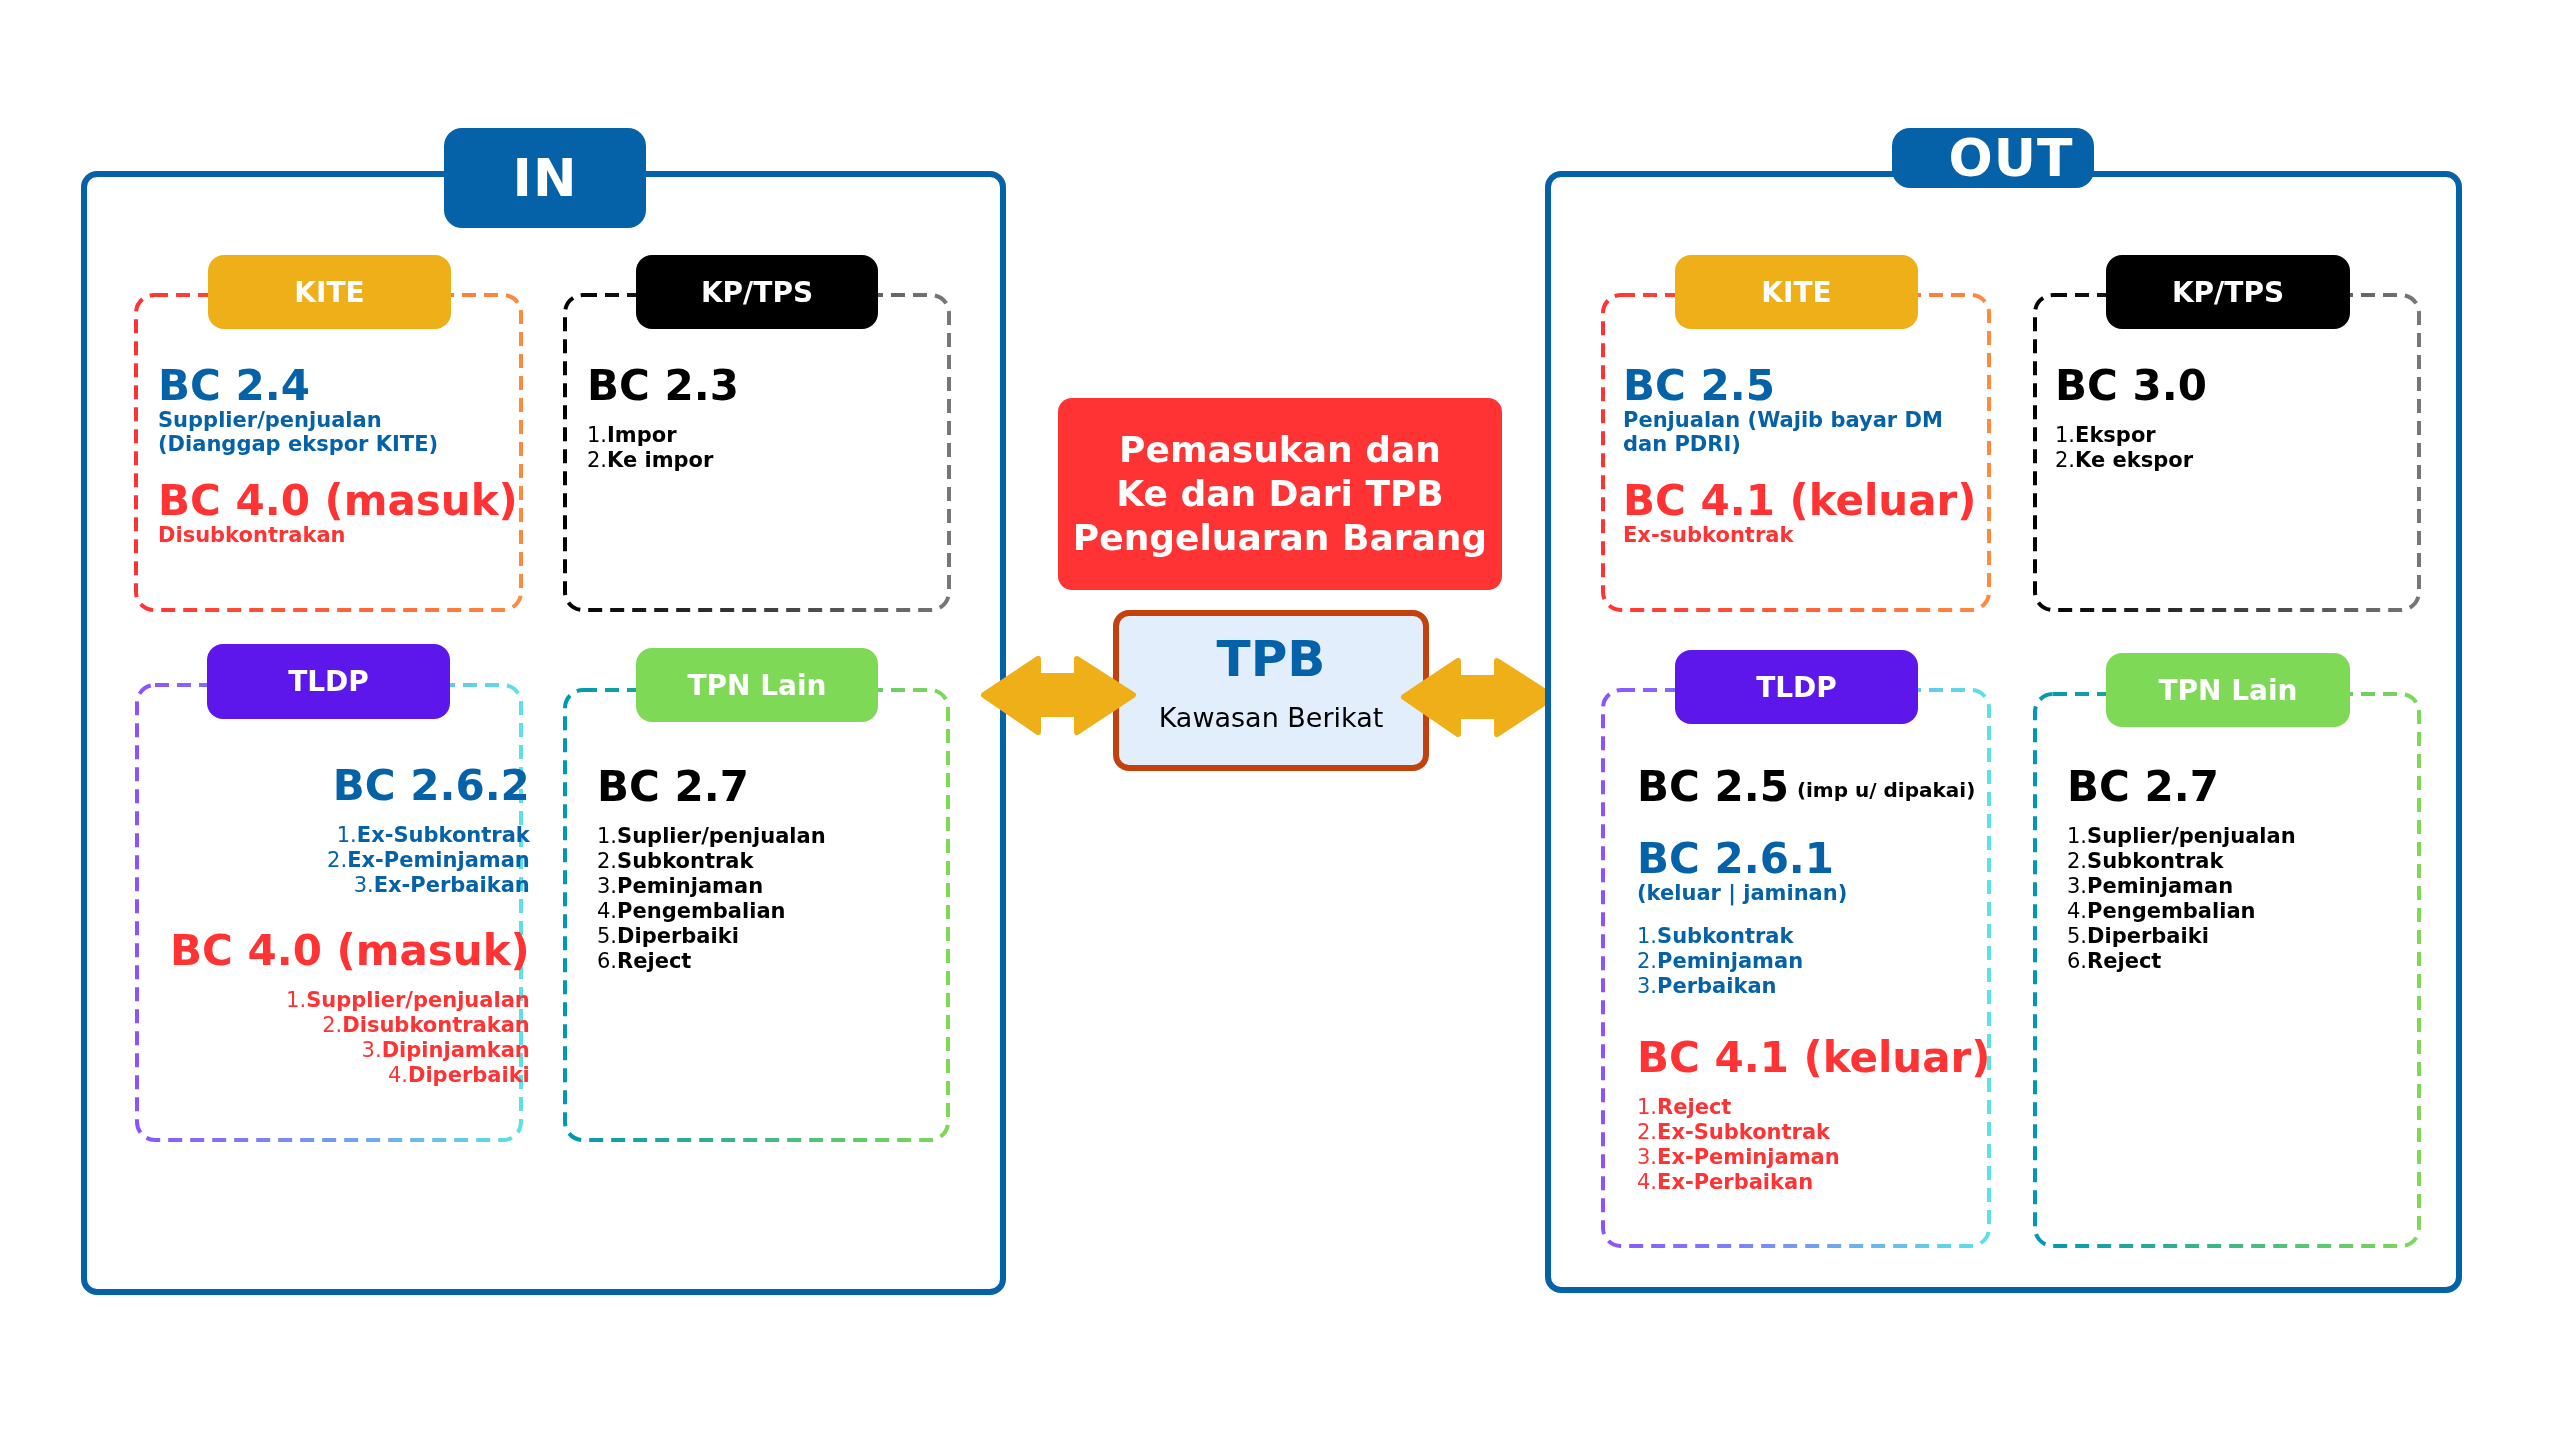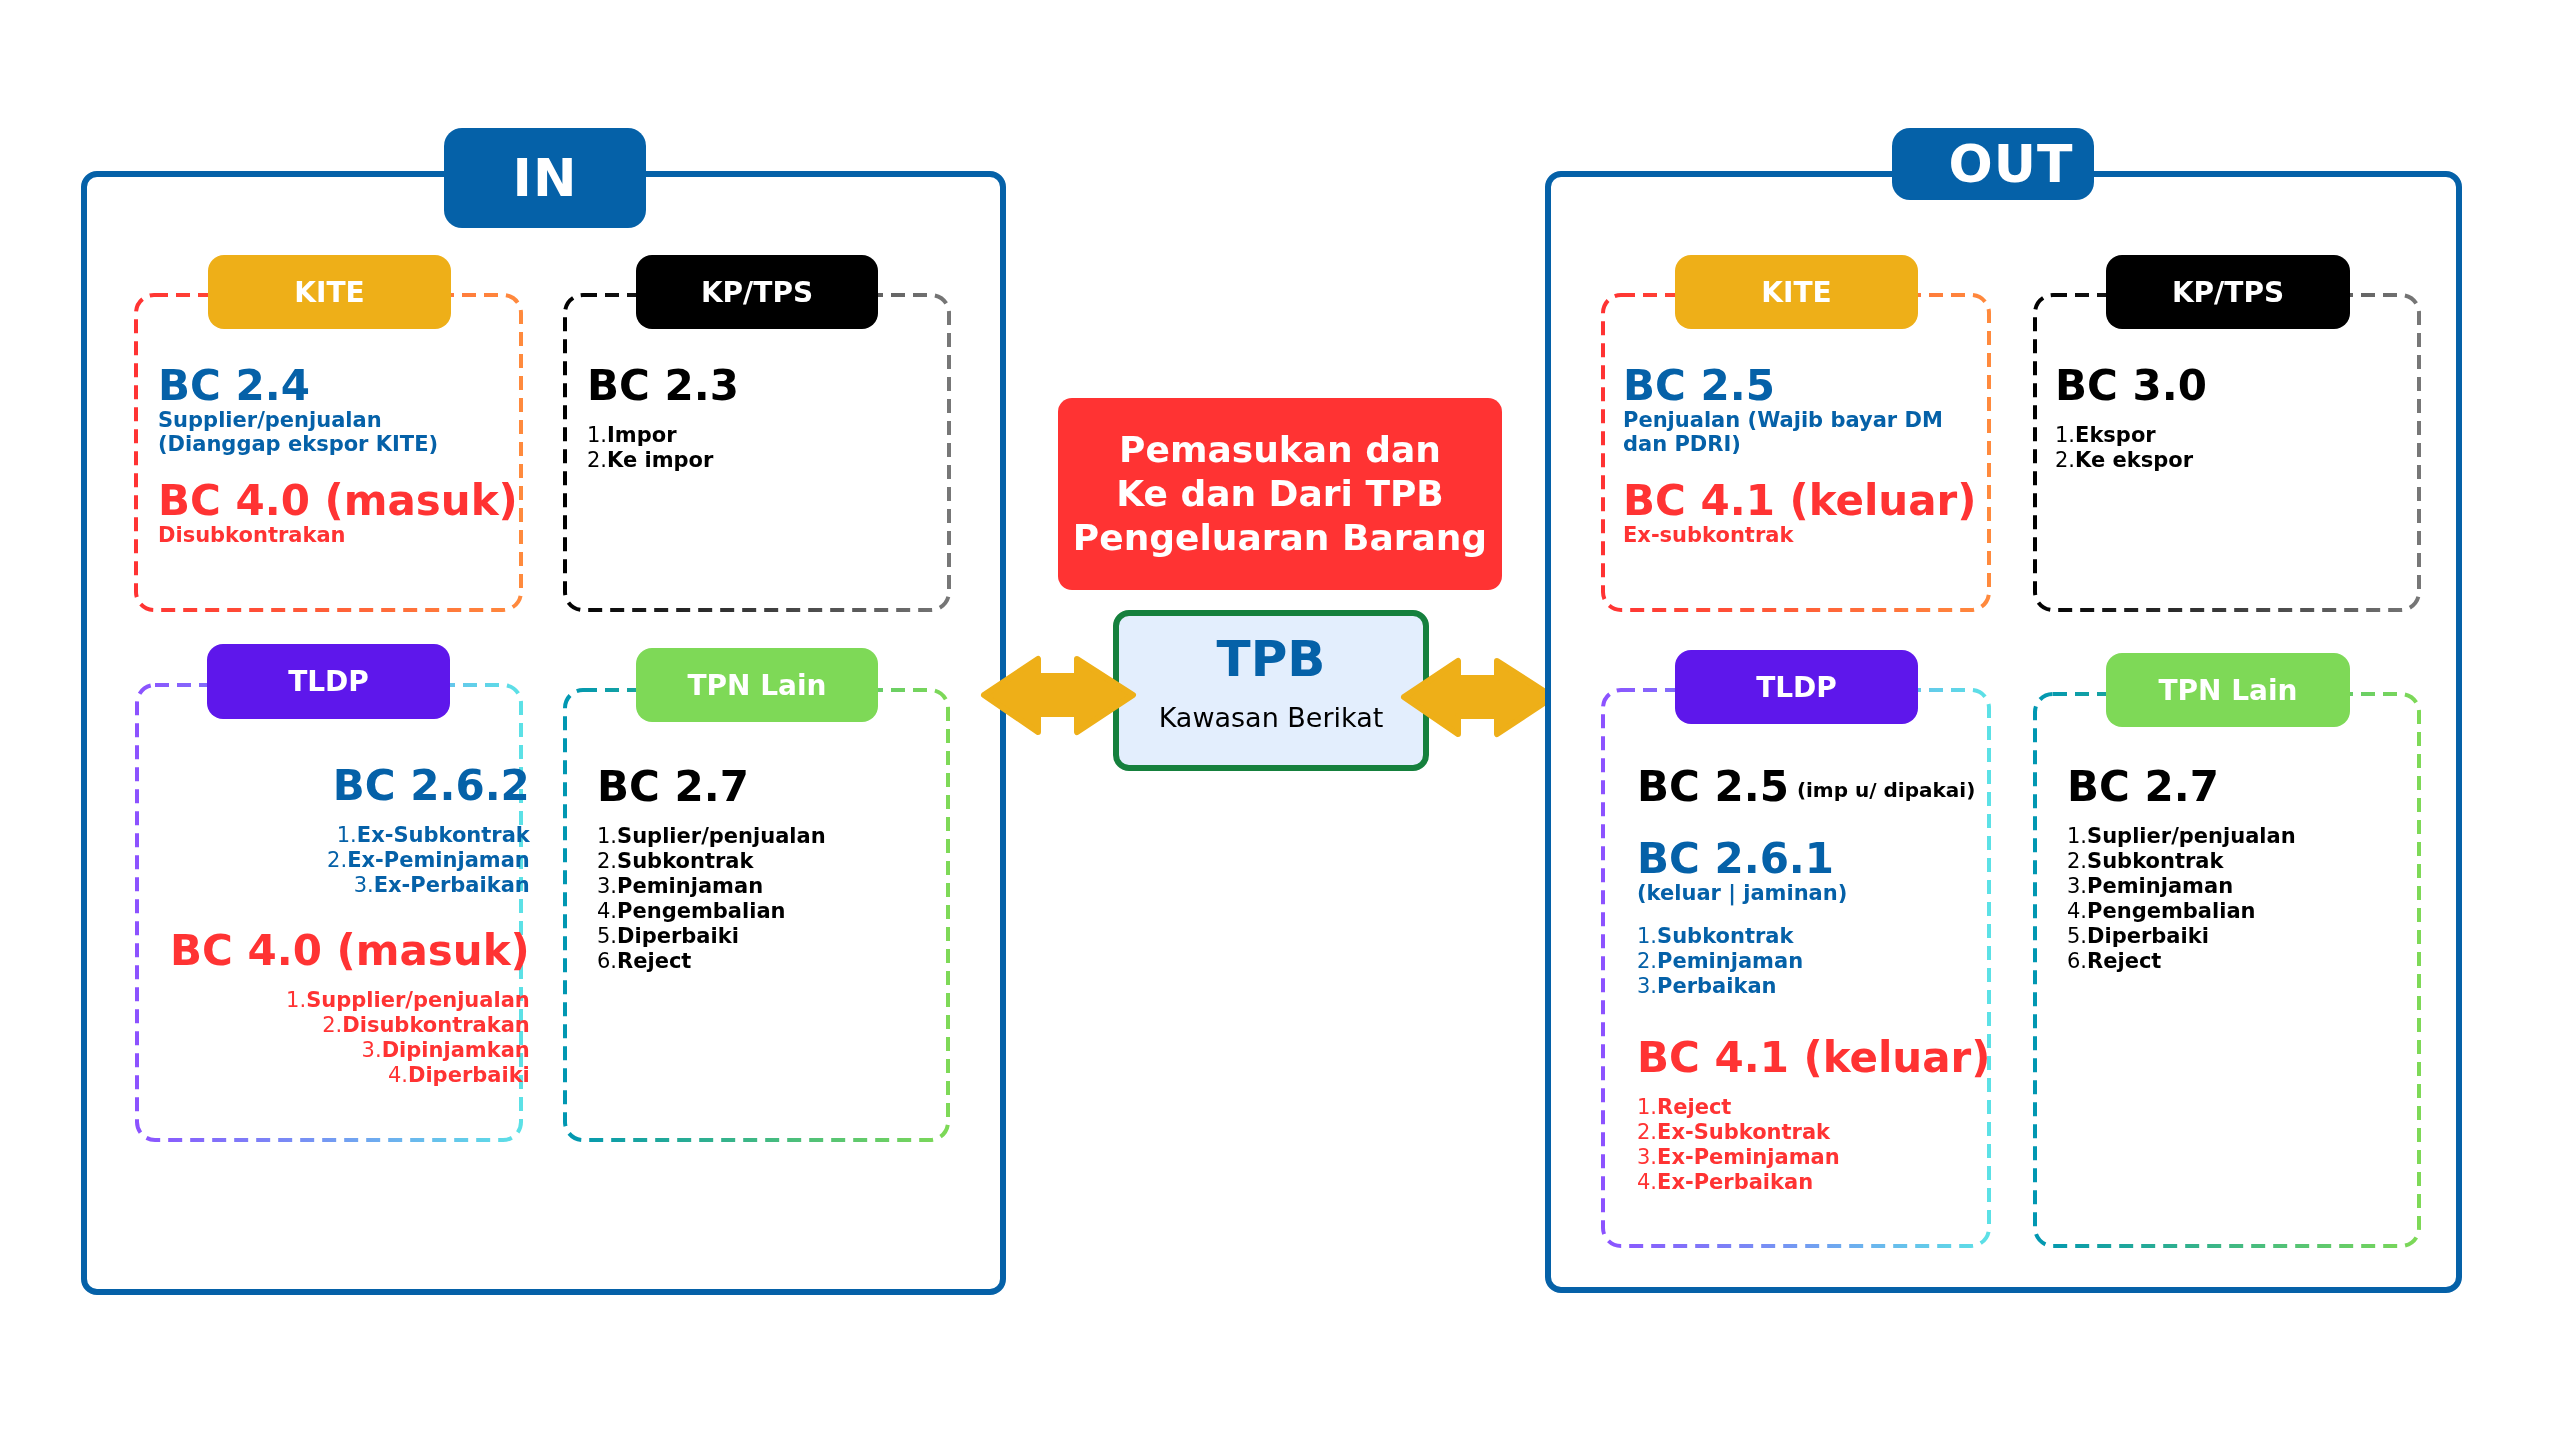--- a/index.html
+++ b/index.html
@@ -18,21 +18,21 @@
   .sub { font-weight:bold; font-size:21px; line-height:1.12; }
   ol { margin:0; padding:0; list-style:none; }
   ol li { font-size:21px; line-height:25px; white-space:nowrap; }
   ol li .num { font-weight:normal; }
   ol li .txt { font-weight:bold; }
   .blue { color:#0561A8; }
   .red { color:#FF3333; }
   .black { color:#000; }
   .title-box { background:#FF3333; border-radius:14px; color:#fff; font-weight:bold; font-size:36px; line-height:44px;
                display:flex; align-items:center; justify-content:center; text-align:center; }
-  .tpb-box { background:#E3EEFD; border:6px solid #15803d; border-radius:16px; display:flex; flex-direction:column; align-items:center; }
+  .tpb-box { background:#E3EEFD; border:6px solid #c2410c; border-radius:16px; display:flex; flex-direction:column; align-items:center; }
 </style>
 </head>
 <body>
 
 <div class="abs frame" style="left:81px;top:171px;width:925px;height:1124px;"></div>
 <div class="abs frame-tab" style="left:444px;top:128px;width:202px;height:100px;">IN</div>
 
 <div class="abs dash" style="left:134px;top:293px;width:389px;height:319px;">
   <svg viewBox="0 0 389 319">
       <defs>
@@ -138,21 +138,21 @@
 </div>
 
 <svg class="abs" style="left:980px;top:655px;width:160px;height:82px;" viewBox="0 0 160 82">
   <path d="M4 40 L58 4 L58 21 L97 21 L97 4 L153 40 L97 77 L97 59 L58 59 L58 77 Z" fill="#EEAF18" stroke="#EEAF18" stroke-width="6" stroke-linejoin="round"></path>
 </svg>
 <svg class="abs" style="left:1400px;top:657px;width:160px;height:82px;" viewBox="0 0 160 82">
   <path d="M4 40 L58 4 L58 21 L97 21 L97 4 L153 40 L97 77 L97 59 L58 59 L58 77 Z" fill="#EEAF18" stroke="#EEAF18" stroke-width="6" stroke-linejoin="round"></path>
 </svg>
 
 <div class="abs frame" style="left:1545px;top:171px;width:917px;height:1122px;"></div>
-<div class="abs frame-tab" style="left:1892px;top:128px;width:202px;height:72px;padding-left:36px;">OUT</div>
+<div class="abs frame-tab" style="left:1892px;top:128px;width:202px;height:60px;padding-left:36px;">OUT</div>
 
 <div class="abs dash" style="left:1601px;top:293px;width:390px;height:319px;">
   <svg viewBox="0 0 390 319">
       <defs>
         <linearGradient id="g4" x1="0" y1="0" x2="1" y2="0">
           <stop offset="0" stop-color="#FF3333"></stop>
           <stop offset="1" stop-color="#FF8A3D"></stop>
         </linearGradient>
       </defs>
       <rect x="2" y="2" width="386" height="315" rx="18" fill="none" stroke="url(#g4)" stroke-width="4" stroke-dasharray="14 8"></rect>

